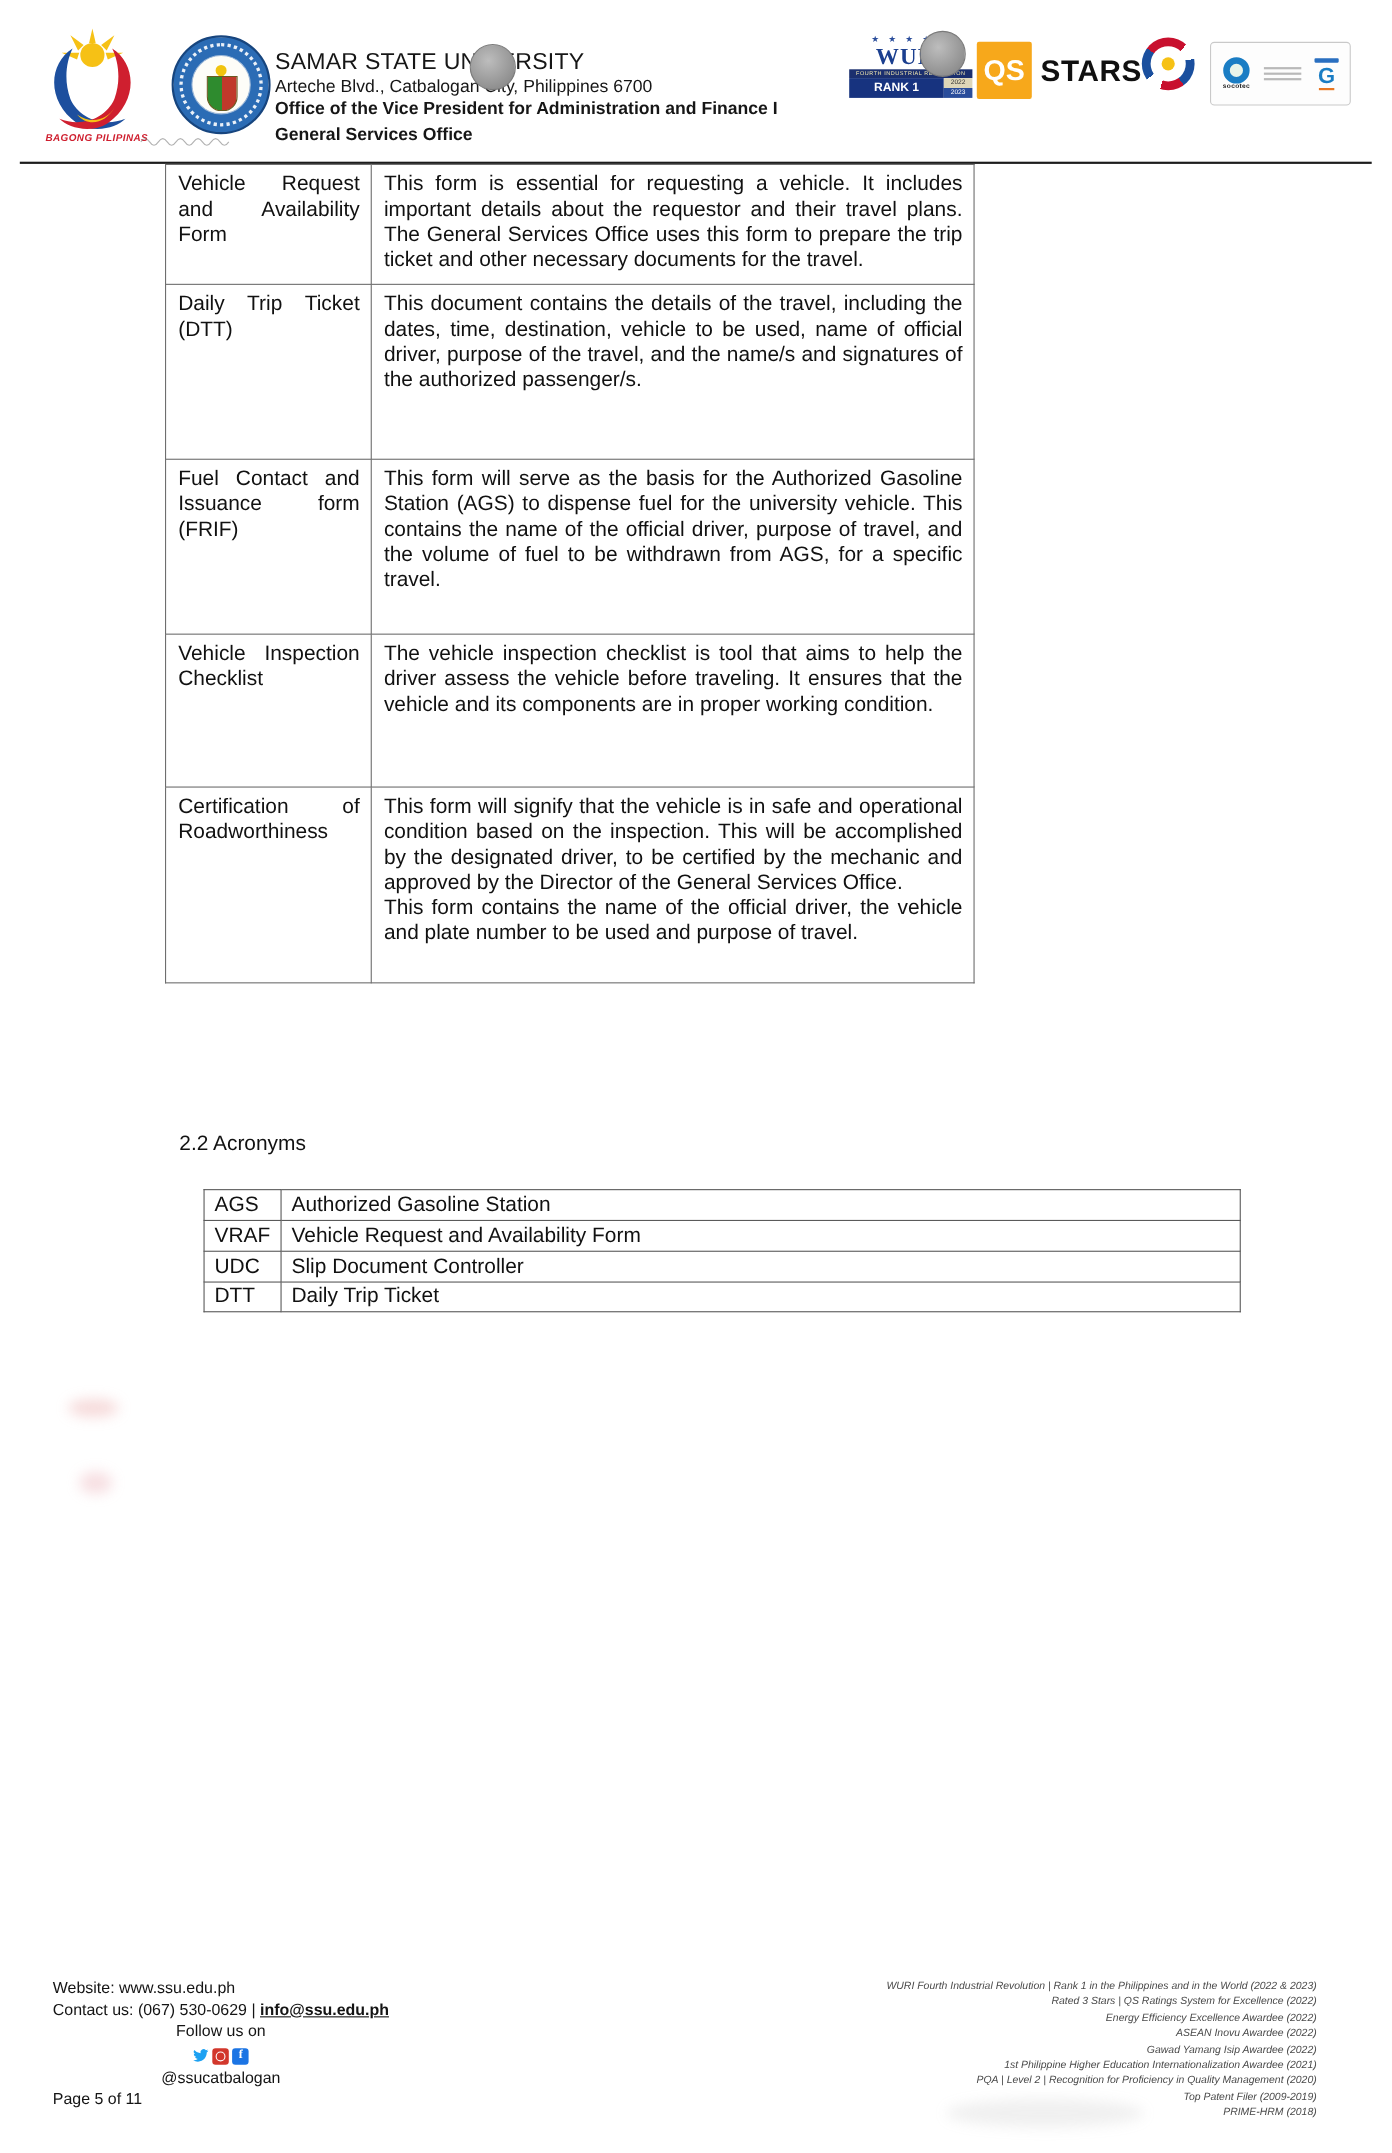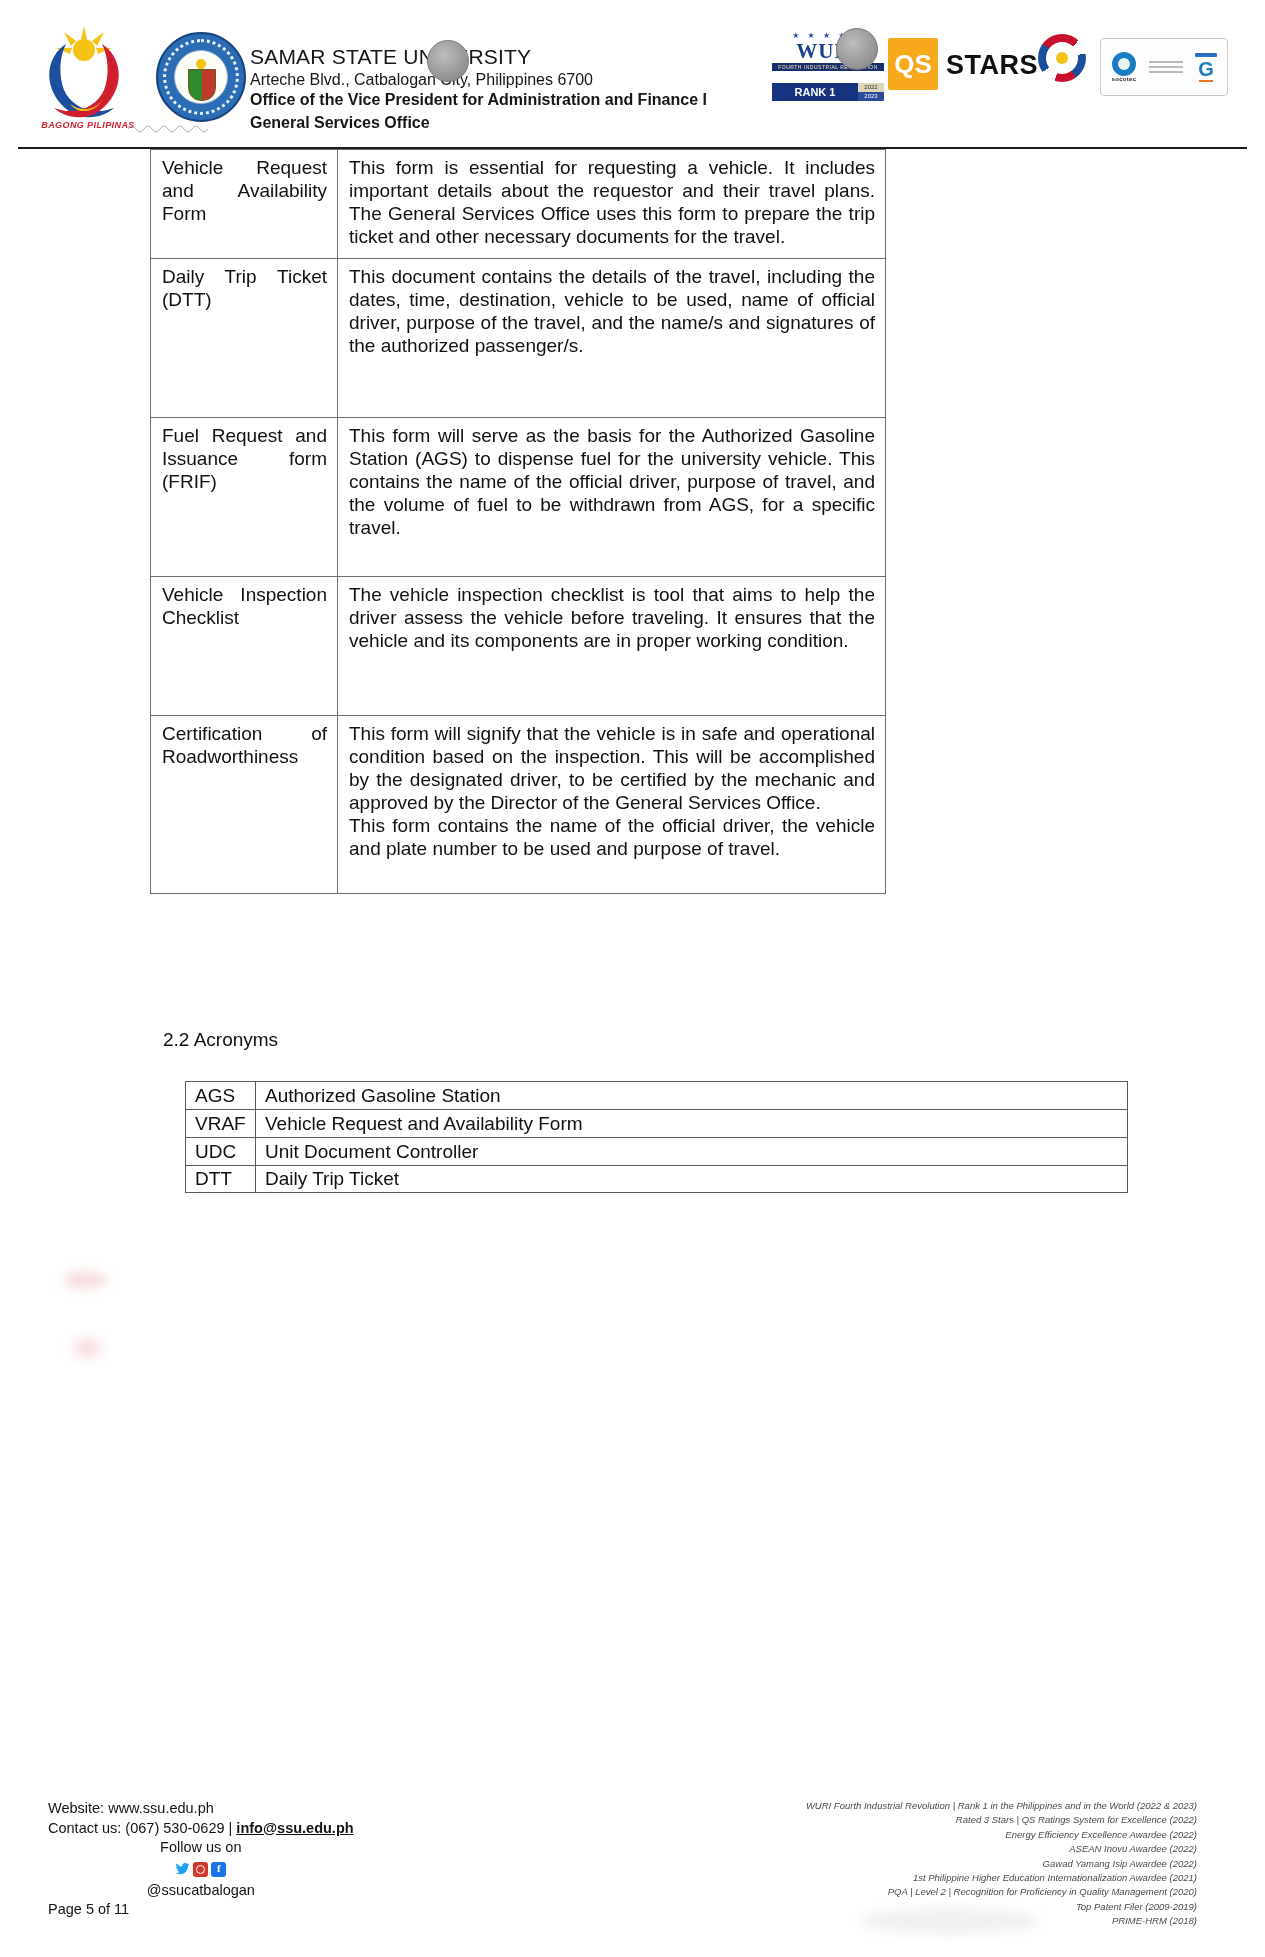--- a/index.html
+++ b/index.html
@@ -32,21 +32,21 @@
 
   .punch-hole { width:40px; height:40px; border-radius:50%;
     background:radial-gradient(circle at 40% 35%, #bdbdbd, #8e8e8e 75%); border:1px solid #7a7a7a; }
   .punch-1 { left:427px; top:40px; }
   .punch-2 { left:836px; top:28px; }
 
   .wuri { left:772px; top:32px; width:112px; text-align:center; }
   .wuri-stars { font-size:8px; color:#2a4d9b; letter-spacing:3px; line-height:8px; }
   .wuri-word { font-family:"Liberation Serif",serif; font-weight:bold; font-size:21px; color:#1b3f8f; line-height:22px; letter-spacing:1px; }
   .wuri-banner { margin-top:1px; background:#1b2f6e; color:#f3e9b0; font-size:5px; line-height:8px; letter-spacing:.5px; white-space:nowrap; overflow:hidden; }
-  .wuri-rank-row { display:flex; margin-top:12px; }
+  .wuri-rank-row { display:flex; margin-top:0; }
   .wuri-rank { background:#17337f; color:#fff; font-weight:bold; font-size:11px; line-height:18px; padding:0 8px; flex:1; }
   .wuri-years { display:flex; flex-direction:column; width:26px; }
   .wuri-y1 { background:#ded6b8; color:#333; font-size:6px; line-height:9px; }
   .wuri-y2 { background:#2a4d9b; color:#fff; font-size:6px; line-height:9px; }
 
   .qs-badge { left:888px; top:38px; width:50px; height:52px; background:#f7a81b; color:#ffffff;
     font-weight:bold; font-size:26px; display:flex; align-items:center; justify-content:center; border-radius:2px; }
   .stars-word { left:946px; top:50px; font-size:27px; font-weight:800; color:#101010; letter-spacing:.5px; }
 
   .wheel { left:1038px; top:34px; width:48px; height:48px; border-radius:50%;
@@ -191,21 +191,21 @@
     <tbody>
         <tr style="height:109px">
       <td class="name-cell">Vehicle Request and Availability Form</td>
       <td class="desc-cell">This form is essential for requesting a vehicle. It includes important details about the requestor and their travel plans. The General Services Office uses this form to prepare the trip ticket and other necessary documents for the travel.</td>
     </tr>
     <tr style="height:159px">
       <td class="name-cell">Daily Trip Ticket (DTT)</td>
       <td class="desc-cell">This document contains the details of the travel, including the dates, time, destination, vehicle to be used, name of official driver, purpose of the travel, and the name/s and signatures of the authorized passenger/s.</td>
     </tr>
     <tr style="height:159px">
-      <td class="name-cell">Fuel Request and Issuance form (FRIF)</td>
+      <td class="name-cell">Fuel Contact and Issuance form (FRIF)</td>
       <td class="desc-cell">This form will serve as the basis for the Authorized Gasoline Station (AGS) to dispense fuel for the university vehicle. This contains the name of the official driver, purpose of travel, and the volume of fuel to be withdrawn from AGS, for a specific travel.</td>
     </tr>
     <tr style="height:139px">
       <td class="name-cell">Vehicle Inspection Checklist</td>
       <td class="desc-cell">The vehicle inspection checklist is tool that aims to help the driver assess the vehicle before traveling. It ensures that the vehicle and its components are in proper working condition.</td>
     </tr>
     <tr style="height:178px">
       <td class="name-cell">Certification of Roadworthiness</td>
       <td class="desc-cell">This form will signify that the vehicle is in safe and operational condition based on the inspection. This will be accomplished by the designated driver, to be certified by the mechanic and approved by the Director of the General Services Office.
 This form contains the name of the official driver, the vehicle and plate number to be used and purpose of travel.</td>
@@ -224,21 +224,21 @@
     <tr style="height:28px">
       <td>AGS</td>
       <td>Authorized Gasoline Station</td>
     </tr>
     <tr style="height:28px">
       <td>VRAF</td>
       <td>Vehicle Request and Availability Form</td>
     </tr>
     <tr style="height:28px">
       <td>UDC</td>
-      <td>Unit Document Controller</td>
+      <td>Slip Document Controller</td>
     </tr>
     <tr style="height:27px">
       <td>DTT</td>
       <td>Daily Trip Ticket</td>
     </tr>
   </tbody>
     </table>
 
   <div class="abs footer-left">
     <div>Website: www.ssu.edu.ph</div>

